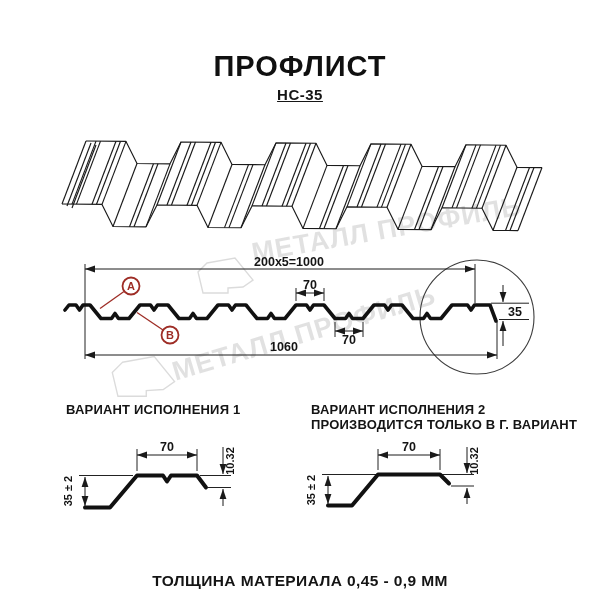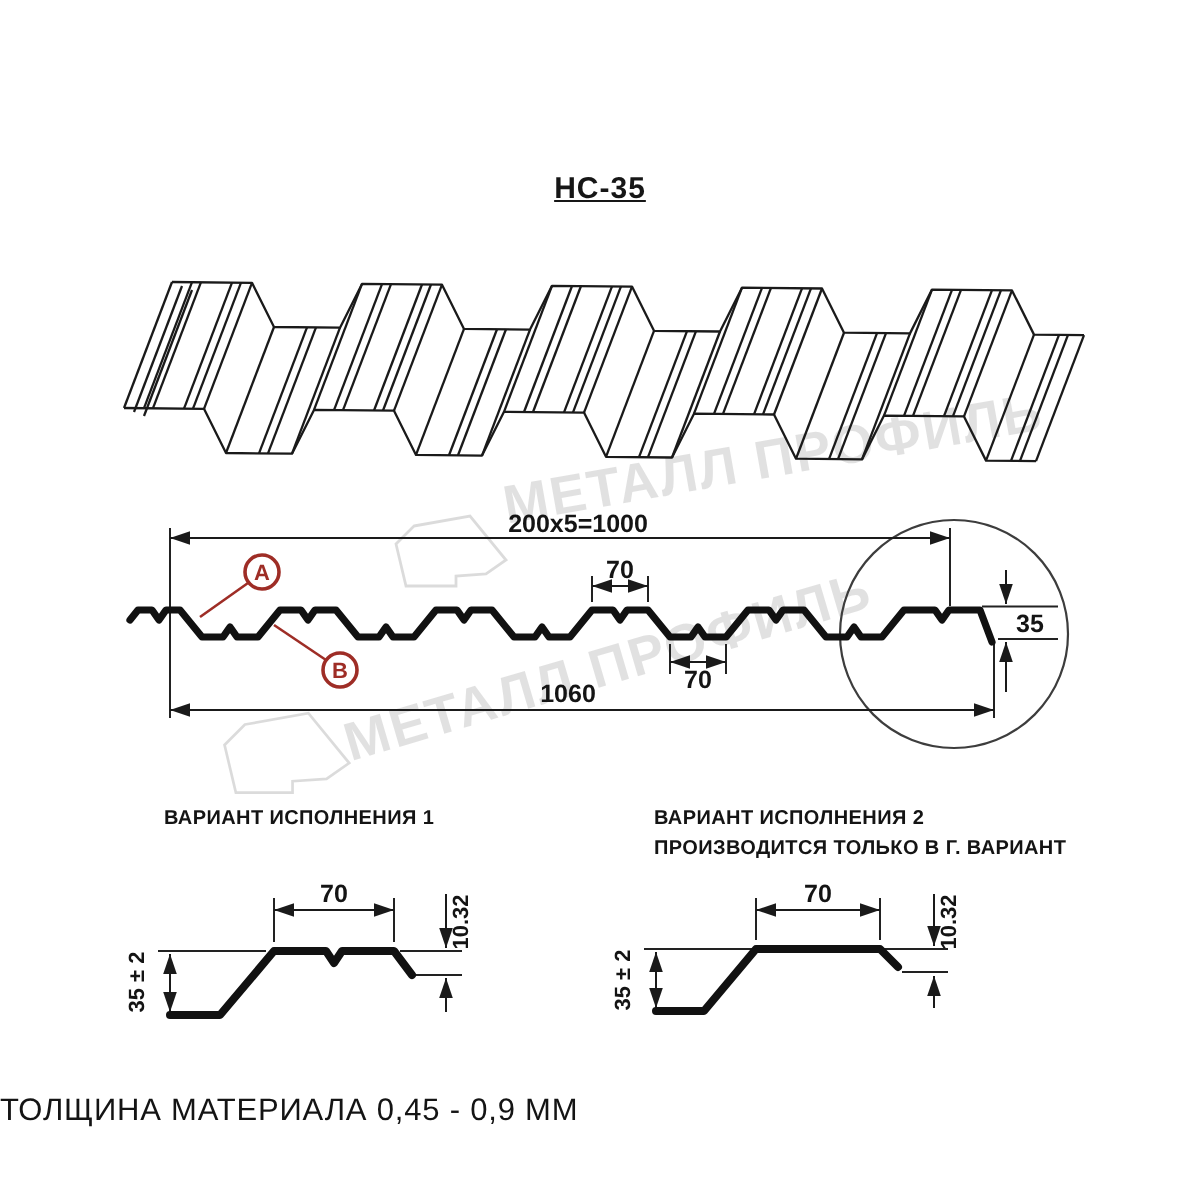--- a/index.html
+++ b/index.html
@@ -3,22 +3,22 @@
 <meta charset="utf-8">
 <style>
   html,body{margin:0;padding:0;background:#fff;}
   .stage{position:relative;width:600px;height:600px;background:#ffffff;overflow:hidden;
          font-family:"Liberation Sans",sans-serif;color:#151515;}
   .abs{position:absolute;}
   .title{left:0;top:50px;width:600px;text-align:center;font-size:29px;font-weight:800;
          letter-spacing:1px;color:#101010;}
   .subtitle{left:0;top:86px;width:600px;text-align:center;font-size:15px;font-weight:700;
             letter-spacing:.5px;color:#161616;text-decoration:underline;}
-  .variant-title{font-size:10px;font-weight:700;letter-spacing:.2px;line-height:14.5px;color:#141414;white-space:nowrap;margin-left:16px;}
-  .footer{left:0;top:547px;width:600px;text-align:left;font-size:15.5px;font-weight:400;
+  .variant-title{font-size:13px;font-weight:700;letter-spacing:.2px;line-height:14.5px;color:#141414;white-space:nowrap;}
+  .footer{left:0;top:572px;width:600px;text-align:center;font-size:15.5px;font-weight:700;
           letter-spacing:.4px;color:#141414;}
   .wm{white-space:nowrap;font-weight:700;font-size:27px;letter-spacing:1px;
       color:rgba(25,25,25,0.13);transform-origin:0 50%;pointer-events:none;}
   .wm1{left:252px;top:238px;transform:rotate(-10deg);}
   .wm2{left:173px;top:357px;transform:rotate(-16.5deg);}
   svg text{font-family:"Liberation Sans",sans-serif;font-weight:700;fill:#141414;}
   .dimtxt{font-size:12.5px;}
   .dimtxt-s{font-size:11px;}
   .ab-letter{font-size:11px;fill:#9e2d26;}
 </style>
@@ -29,20 +29,21 @@
 
   <div class="abs wm wm1">МЕТАЛЛ ПРОФИЛЬ</div>
   <div class="abs wm wm2">МЕТАЛЛ ПРОФИЛЬ</div>
   <svg class="abs" style="left:196px;top:256px" width="60" height="40" viewBox="0 0 60 40">
     <polygon points="11,7 39,2 57,24 47,31 32,32 32,37 7,37 2,16" fill="none" stroke="rgba(0,0,0,0.14)" stroke-width="1.4"></polygon>
   </svg>
   <svg class="abs" style="left:110px;top:354px" width="68" height="46" viewBox="0 0 60 40">
     <polygon points="11,7 39,2 57,24 47,31 32,32 32,37 7,37 2,16" fill="none" stroke="rgba(0,0,0,0.14)" stroke-width="1.2"></polygon>
   </svg>
 
+  <div class="abs title">ПРОФЛИСТ</div>
   <div class="abs subtitle">НС-35</div>
 
   <svg class="abs" style="left:50px;top:128px" width="500" height="112" viewBox="50 128 500 112">
     <g id="g3d" fill="none" stroke="#1a1a1a" stroke-width="1.15" stroke-linejoin="round">
         <polyline points="86,141 126,141.4 137,163.51 170,163.84 181,141.95 221,142.35 232,164.46 265,164.79 276,142.9 316,143.3 327,165.41 360,165.74 371,143.85 411,144.25 422,166.36 455,166.69 466,144.8 506,145.2 517,167.31 542,167.56"></polyline>
         <polyline points="62,204 102,204.4 113,226.51 146,226.84 157,204.95 197,205.35 208,227.46 241,227.79 252,205.9 292,206.3 303,228.41 336,228.74 347,206.85 387,207.25 398,229.36 431,229.69 442,207.8 482,208.2 493,230.31 518,230.56"></polyline>
         <line x1="86" y1="141" x2="62" y2="204"></line>
         <line x1="126" y1="141.4" x2="102" y2="204.4"></line>
         <line x1="137" y1="163.51" x2="113" y2="226.51"></line>
         <line x1="170" y1="163.84" x2="146" y2="226.84"></line>

